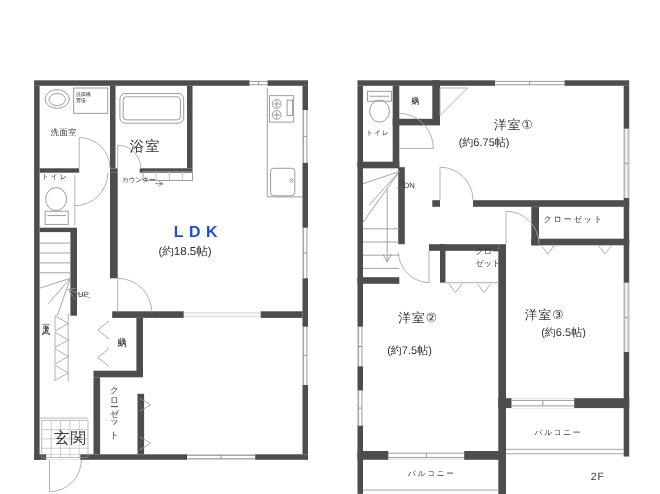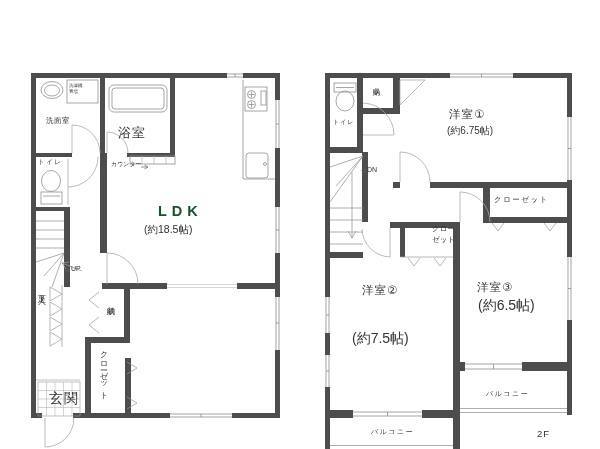--- a/index.html
+++ b/index.html
@@ -282,41 +282,41 @@
   </g>
 </svg>
 
 <div class="lbl" style="left:46px;top:77px;font-size:7.5px;letter-spacing:0.5px">洗面室</div>
 <div class="lbl laundry ctr" style="left:69px;top:43px;width:28px;font-size:4.5px;line-height:1.3">
   <span>洗濯機</span>
   <span>置場</span>
 </div>
 <div class="lbl" style="left:118px;top:86px;font-size:13px;letter-spacing:1px">浴室</div>
 <div class="lbl" style="left:111px;top:121px;font-size:6px">カウンター</div>
-<div class="lbl ctr" style="left:158px;top:164px;width:72px;font-size:14.5px;letter-spacing:5px;font-weight:bold;color:#14532d">LDK</div>
+<div class="lbl ctr" style="left:158px;top:164px;width:72px;font-size:14.5px;letter-spacing:5px;font-weight:bold;color:#1d4ed8">LDK</div>
 <div class="lbl ctr" style="left:144px;top:184px;width:95px;font-size:10.5px;color:#2f2f2f">(約18.5帖)</div>
 <div class="lbl" style="left:38px;top:119px;font-size:6.5px;letter-spacing:1.5px">トイレ</div>
 <div class="lbl" style="left:71px;top:225px;font-size:7px">UP</div>
 <div class="lbl v" style="left:37px;top:248px;font-size:8px">下足入</div>
 <div class="lbl v" style="left:106px;top:260px;font-size:8px">収納</div>
 <div class="lbl v" style="left:99px;top:305px;font-size:8px">クローゼット</div>
 <div class="lbl" style="left:49px;top:351px;font-size:14px;letter-spacing:1px">玄関</div>
 <div class="lbl" style="left:251px;top:414px;font-size:9.5px;letter-spacing:1px">1F</div>
 
 <div class="lbl" style="left:333px;top:79px;font-size:6px;letter-spacing:1px">トイレ</div>
 <div class="lbl v" style="left:373px;top:42px;font-size:7px">収納</div>
 <div class="lbl" style="left:367px;top:126px;font-size:7px">DN</div>
 <div class="lbl ctr" style="left:449px;top:69px;width:68px;font-size:11.5px;letter-spacing:1px">洋室①</div>
-<div class="lbl ctr" style="left:447px;top:86px;width:92px;font-size:10px">(約6.75帖)</div>
+<div class="lbl ctr" style="left:417px;top:86px;width:92px;font-size:10px">(約6.75帖)</div>
 <div class="lbl" style="left:494px;top:156px;font-size:7.5px;letter-spacing:1.5px">クローゼット</div>
 <div class="lbl ctr" style="left:432px;top:184px;width:32px;font-size:7.5px;line-height:1.45">
   <span style="display:block">クロー</span>
   <span style="display:block">ゼット</span>
 </div>
 <div class="lbl ctr" style="left:362px;top:245px;width:68px;font-size:11.5px;letter-spacing:1px">洋室②</div>
-<div class="lbl ctr" style="left:352px;top:291px;width:88px;font-size:14px">(約7.5帖)</div>
+<div class="lbl ctr" style="left:352px;top:275px;width:88px;font-size:10px">(約7.5帖)</div>
 <div class="lbl ctr" style="left:477px;top:242px;width:68px;font-size:11.5px;letter-spacing:1px">洋室③</div>
-<div class="lbl ctr" style="left:478px;top:258px;width:90px;font-size:14px">(約6.5帖)</div>
+<div class="lbl ctr" style="left:492px;top:258px;width:90px;font-size:10px">(約6.5帖)</div>
 <div class="lbl" style="left:486px;top:350px;font-size:7px;letter-spacing:1.5px">バルコニー</div>
 <div class="lbl" style="left:371px;top:388px;font-size:7px;letter-spacing:1.5px">バルコニー</div>
 <div class="lbl" style="left:537px;top:389px;font-size:9.5px;letter-spacing:1px">2F</div>
 
 </div>
 
 </body></html>

